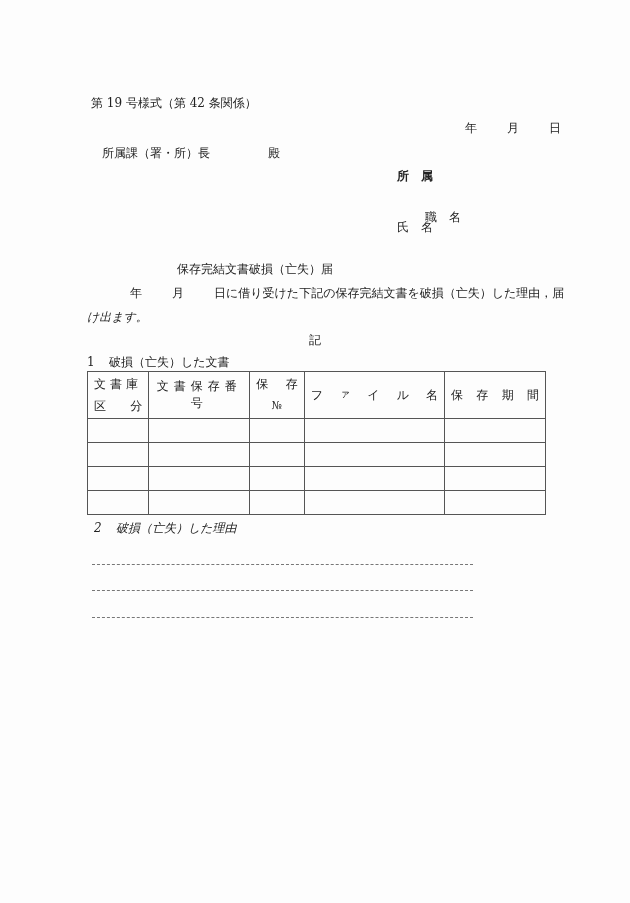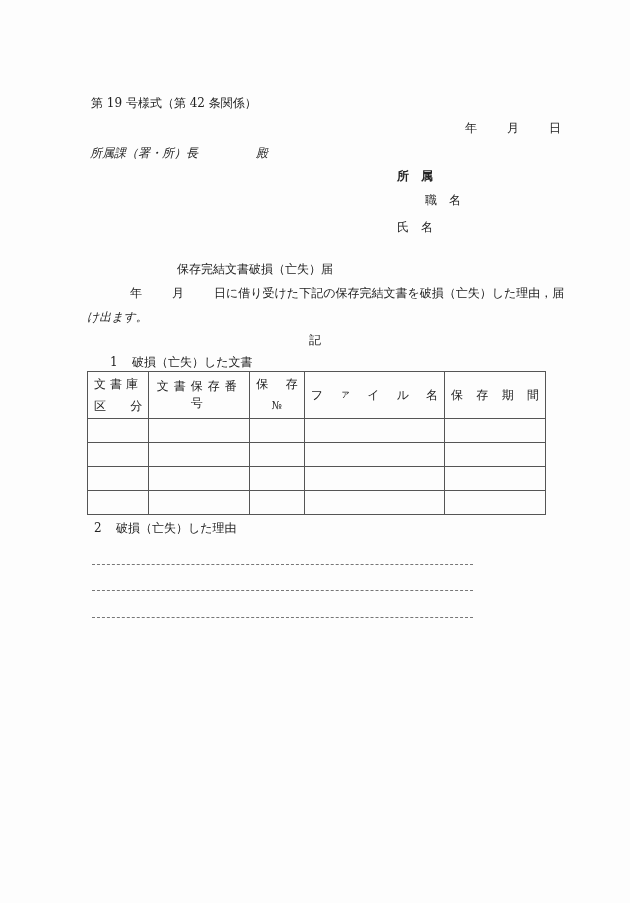--- a/index.html
+++ b/index.html
@@ -10,31 +10,31 @@
       font-family: "DejaVu Serif", "Liberation Serif", serif;
       color: #222;
       font-size: 12px;
       overflow: hidden;
     }
     .abs { position: absolute; white-space: nowrap; line-height: 14px; }
     .form-no { left: 79px; top: 96px; margin-left: 12px; }
     .date { left: 465px; top: 121px; }
     .date span { display: inline-block; }
     .date .gap { width: 30px; }
-    .addressee { left: 90px; top: 146px; font-style: italic; }
+    .addressee { left: 102px; top: 146px; }
     .addressee .tono { margin-left: 58px; }
     .sender { left: 397px; }
     .sender .k1 { display: inline-block; width: 24px; }
     .title { left: 0; width: 510px; text-align: center; top: 262px; }
     .body1 { left: 130px; top: 286px; }
     .body1 .gap { display: inline-block; width: 30px; }
     .body2 { left: 87px; top: 310px; font-style: italic; }
     .ki { left: 0; width: 630px; text-align: center; top: 333px; }
-    .sec1 { left: 110px; top: 355px; }
-    .sec2 { left: 94px; top: 521px; }
+    .sec1 { left: 87px; top: 355px; }
+    .sec2 { left: 94px; top: 521px; font-style: italic; }
     .sec .num { display: inline-block; width: 22px; }
 
     table.docs {
       position: absolute; left: 87px; top: 371px;
       border-collapse: collapse;
       width: 459px;
       padding-left: 34px;
     }
     table.docs td, table.docs th {
       border: 1px solid #555;
@@ -66,21 +66,21 @@
   <span>年</span><span class="gap"></span><span>月</span><span class="gap"></span><span>日</span>
 </div>
 
 <div class="abs addressee">
   <span>所属課（署・所）長</span><span class="tono">殿</span>
 </div>
 
 <div class="abs sender" style="top:169px;font-weight:bold;">
   <span class="k1">所</span><span>属</span>
 </div>
-<div class="abs sender" style="top:193px;padding-left:28px;">
+<div class="abs sender" style="top:210px;padding-left:28px;">
   <span class="k1">職</span><span>名</span>
 </div>
 <div class="abs sender" style="top:220px;">
   <span class="k1">氏</span><span>名</span>
 </div>
 
 <div class="abs title">保存完結文書破損（亡失）届</div>
 
 <div class="abs body1">
   <span>年</span><span class="gap"></span><span>月</span><span class="gap"></span><span>日に借り受けた下記の保存完結文書を破損（亡失）した理由，届</span>

